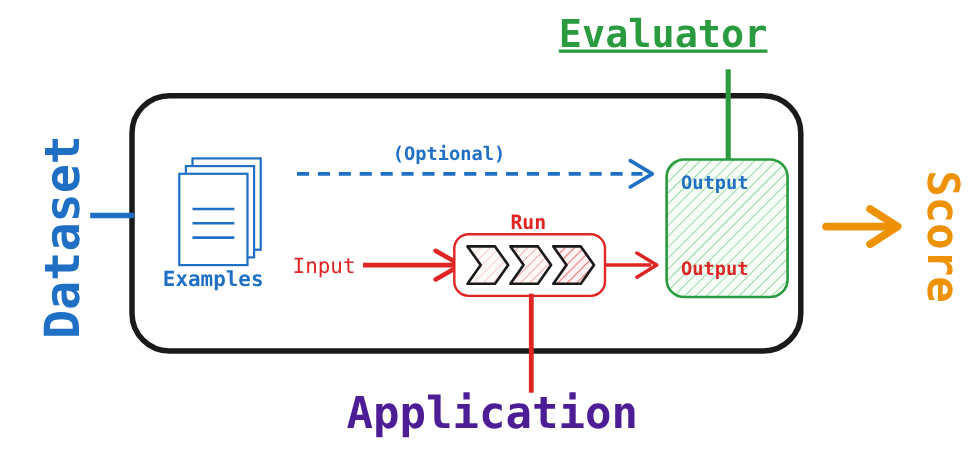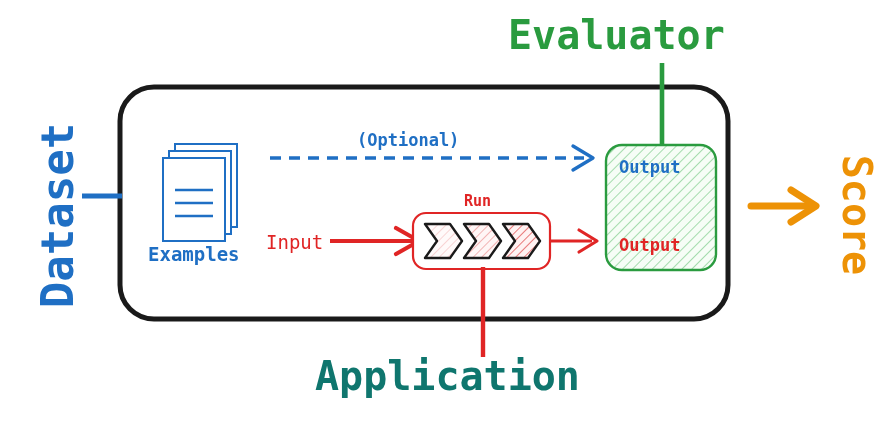--- a/index.html
+++ b/index.html
@@ -13,31 +13,31 @@
     left:-38px;top:190px;width:190px;text-align:center;
     font-size:44px;font-weight:bold;color:#1f6fc4;
     transform:rotate(-90deg);transform-origin:50% 50%;
   }
   #score-label{
     left:772px;top:192px;width:170px;text-align:center;
     font-size:40px;font-weight:bold;color:#ed9206;
     transform:rotate(90deg);transform-origin:50% 50%;
   }
   #evaluator-label{
-    left:508px;top:12px;font-size:40px;font-weight:bold;color:#2a9b3f;
+    left:508px;top:12px;font-size:35px;font-weight:bold;color:#2a9b3f;text-decoration:underline;
   }
   #application-label{
-    left:315px;top:353px;font-size:40px;font-weight:bold;color:#0f766e;
+    left:315px;top:353px;font-size:40px;font-weight:bold;color:#4c1d95;
   }
 
   
   #examples-label{left:148px;top:243px;font-size:19px;font-weight:bold;color:#1f6fc4;}
   #optional-label{left:357px;top:130px;font-size:17px;font-weight:bold;color:#1f6fc4;}
   #input-label{left:266px;top:231px;font-size:19px;font-weight:normal;color:#e02525;}
-  #run-label{left:464px;top:192px;font-size:15px;font-weight:bold;color:#e02525;}
+  #run-label{left:464px;top:192px;font-size:18px;font-weight:bold;color:#e02525;}
   #output-top-label{left:619px;top:157px;font-size:17px;font-weight:bold;color:#1f6fc4;}
   #output-bottom-label{left:619px;top:235px;font-size:17px;font-weight:bold;color:#e02525;}
 </style>
 </head>
 <body>
 
 <div id="stage">
 
   <svg id="svgroot" viewBox="0 0 887 421">
     <defs>

